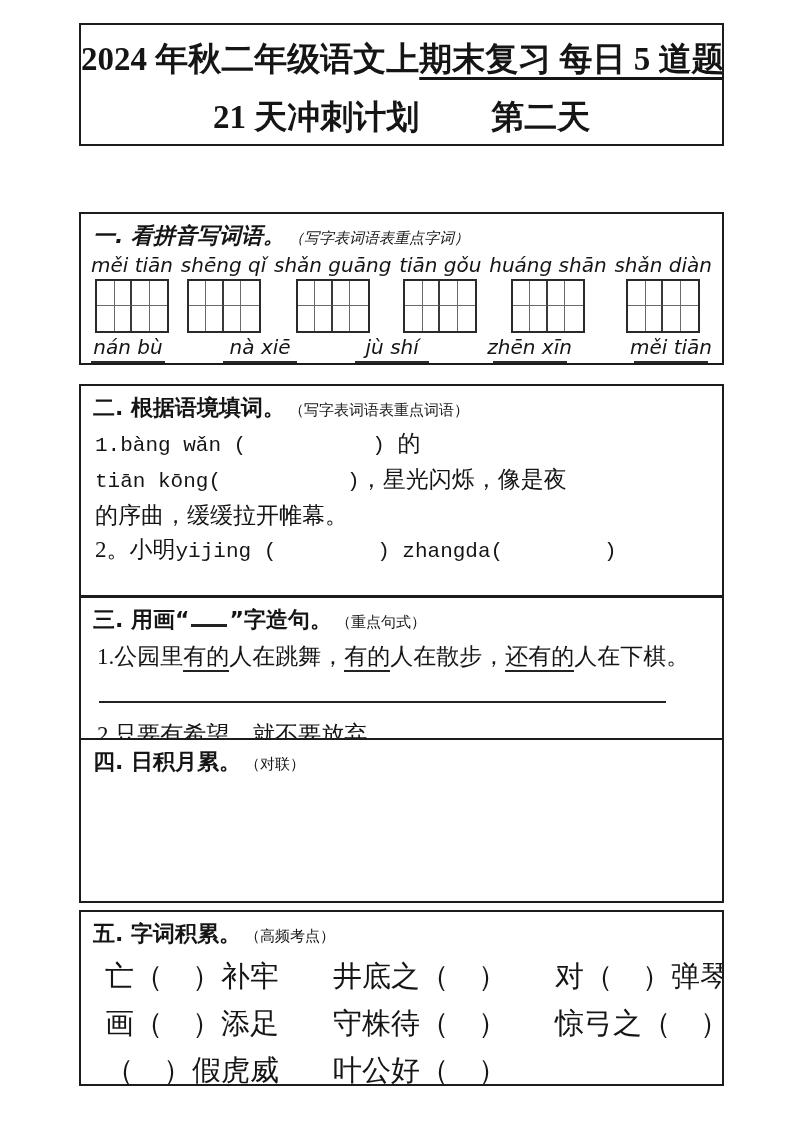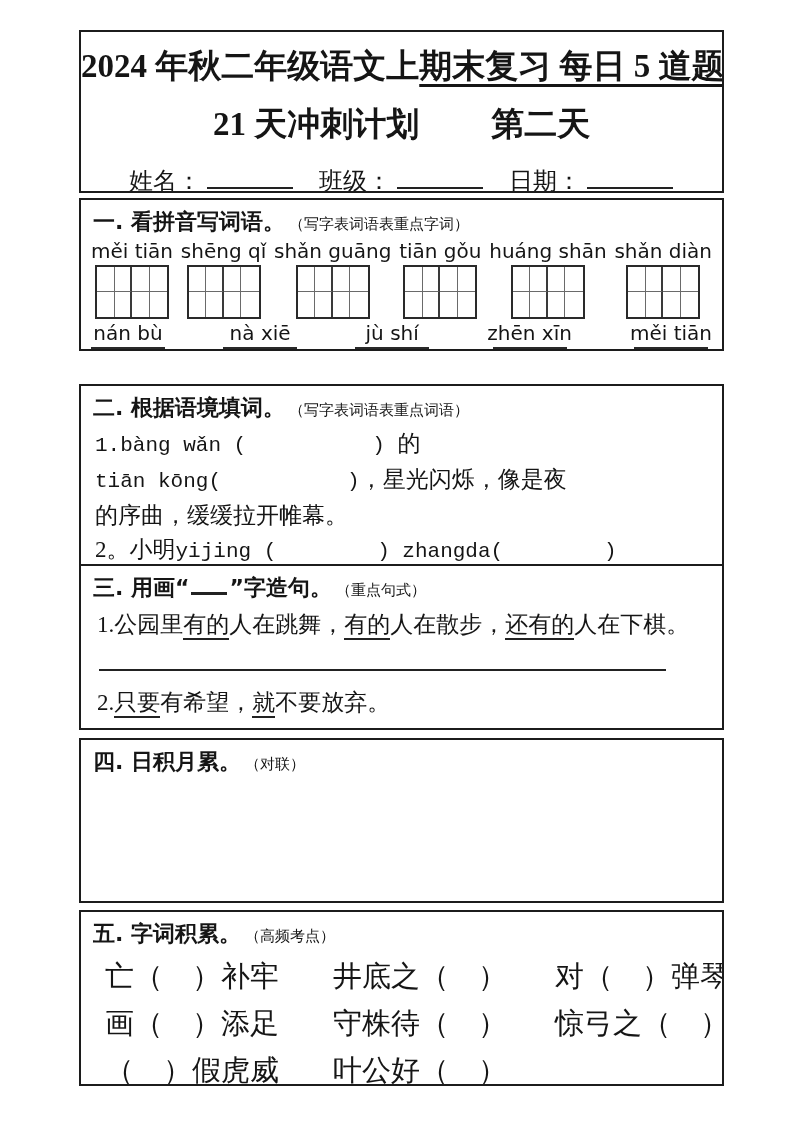--- a/index.html
+++ b/index.html
@@ -6,50 +6,50 @@
   body{
     width:793px;height:1122px;position:relative;background:#ffffff;
     font-family:"Liberation Serif","DejaVu Serif",serif;color:#151515;
     overflow:hidden;
   }
   .box{
     position:absolute;left:79px;width:645px;background:#fff;
     border:2px solid #1c1c1c;box-sizing:border-box;overflow:hidden;
   }
   
-  #header-box{top:30px;height:163px;border-width:2px;}
+  #header-box{top:23px;height:123px;border-width:2px;}
   .title1{white-space:nowrap;text-align:center;font-weight:bold;font-size:33px;margin-top:12px;letter-spacing:0px;}
   .title1 .ul{text-decoration:underline;text-decoration-thickness:2.5px;text-underline-offset:7px;}
   .title2{text-align:center;font-weight:bold;font-size:33px;margin-top:13px;}
   .title2 .gap{display:inline-block;width:72px;}
   .namerow{margin:18px 0 0 48px;font-size:24px;}
   .blankline{display:inline-block;width:86px;height:18px;border-bottom:2px solid #222;margin:0 20px 0 6px;}
   
   .shead{padding:7px 12px 0 12px;font-size:0;white-space:nowrap;}
   .shead .ht{font-family:"DejaVu Sans","Liberation Sans",sans-serif;font-weight:bold;font-size:22px;}
   .shead .hn{font-size:15px;font-family:"Liberation Serif",serif;margin-left:4px;}
   .hblank{display:inline-block;width:36px;height:16px;border-bottom:3px solid #222;margin:0 2px;}
   
-  #s1-box{top:198px;height:153px;}
+  #s1-box{top:212px;height:153px;font-style:italic;}
   .pin-row{display:flex;justify-content:space-between;padding:0 10px;margin-top:2px;}
   .pin-item{text-align:center;}
   .pin-label{font-family:"DejaVu Sans",sans-serif;font-size:20px;line-height:24px;white-space:nowrap;}
   .gbox{width:74px;height:54px;border:2px solid #2a2a2a;box-sizing:border-box;margin:2px auto 0 auto;display:grid;grid-template-columns:repeat(4,1fr);grid-template-rows:repeat(2,1fr);}
   .gcell{border-right:1px solid #6a6a6a;border-bottom:1px solid #6a6a6a;}
   .gcell:nth-child(4n){border-right:none;}
   .gcell:nth-child(2),.gcell:nth-child(6){border-right:2px solid #3a3a3a;}
   .gcell:nth-child(n+5){border-bottom:none;}
   
   #s2-box{top:384px;height:213px;}
   .s2-lines{padding:4px 14px 0 14px;font-size:23px;}
   .s2-line{line-height:34px;}
   .s2-line span{white-space:pre;}
   .mono{font-family:"Liberation Mono","DejaVu Sans Mono",monospace;font-size:21px;}
   
-  #s3-box{top:564px;height:166px;}
+  #s3-box{top:596px;height:166px;}
   .s3-body{padding:2px 25px 0 16px;font-size:23px;}
   .s3-sent{line-height:32px;margin-top:4px;}
   .useg{border-bottom:2px solid #222;padding-bottom:1px;}
   .ans{height:2px;background:#222;width:567px;margin-left:2px;}
   .ans1{margin-top:28px;}
   .s3-sent2{margin-top:16px;}
   
   #s4-box{top:738px;height:165px;}
   .s4-lines{padding:2px 14px 0 14px;font-family:"DejaVu Sans","Liberation Sans",sans-serif;font-weight:bold;font-size:19px;}
   .s4-line{margin-top:13px;white-space:nowrap;}

